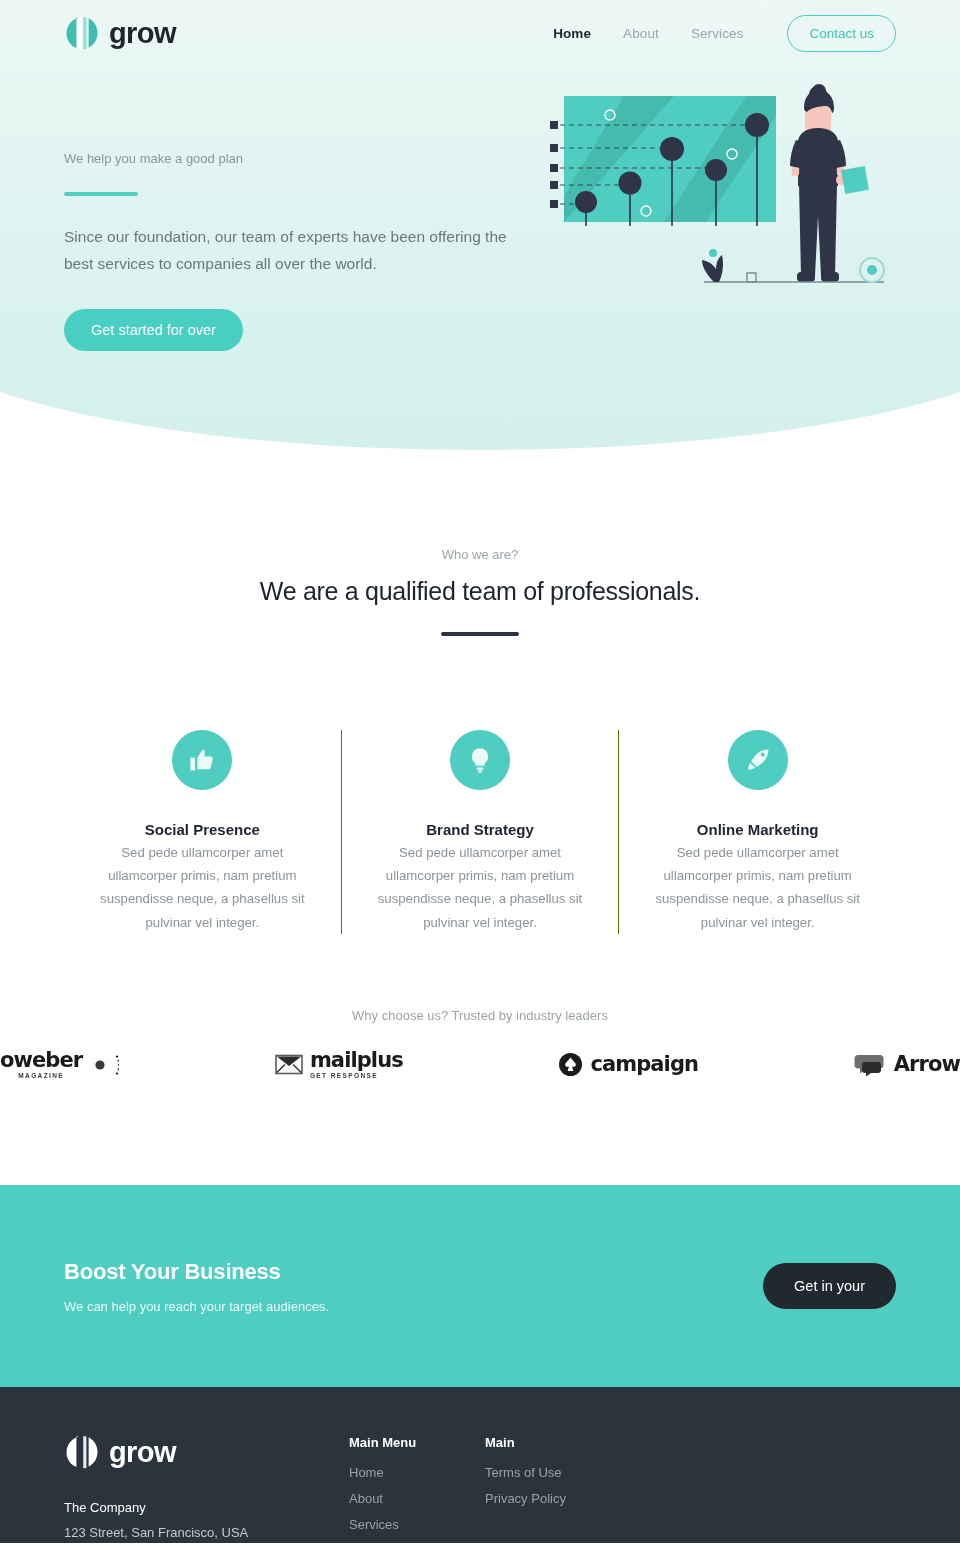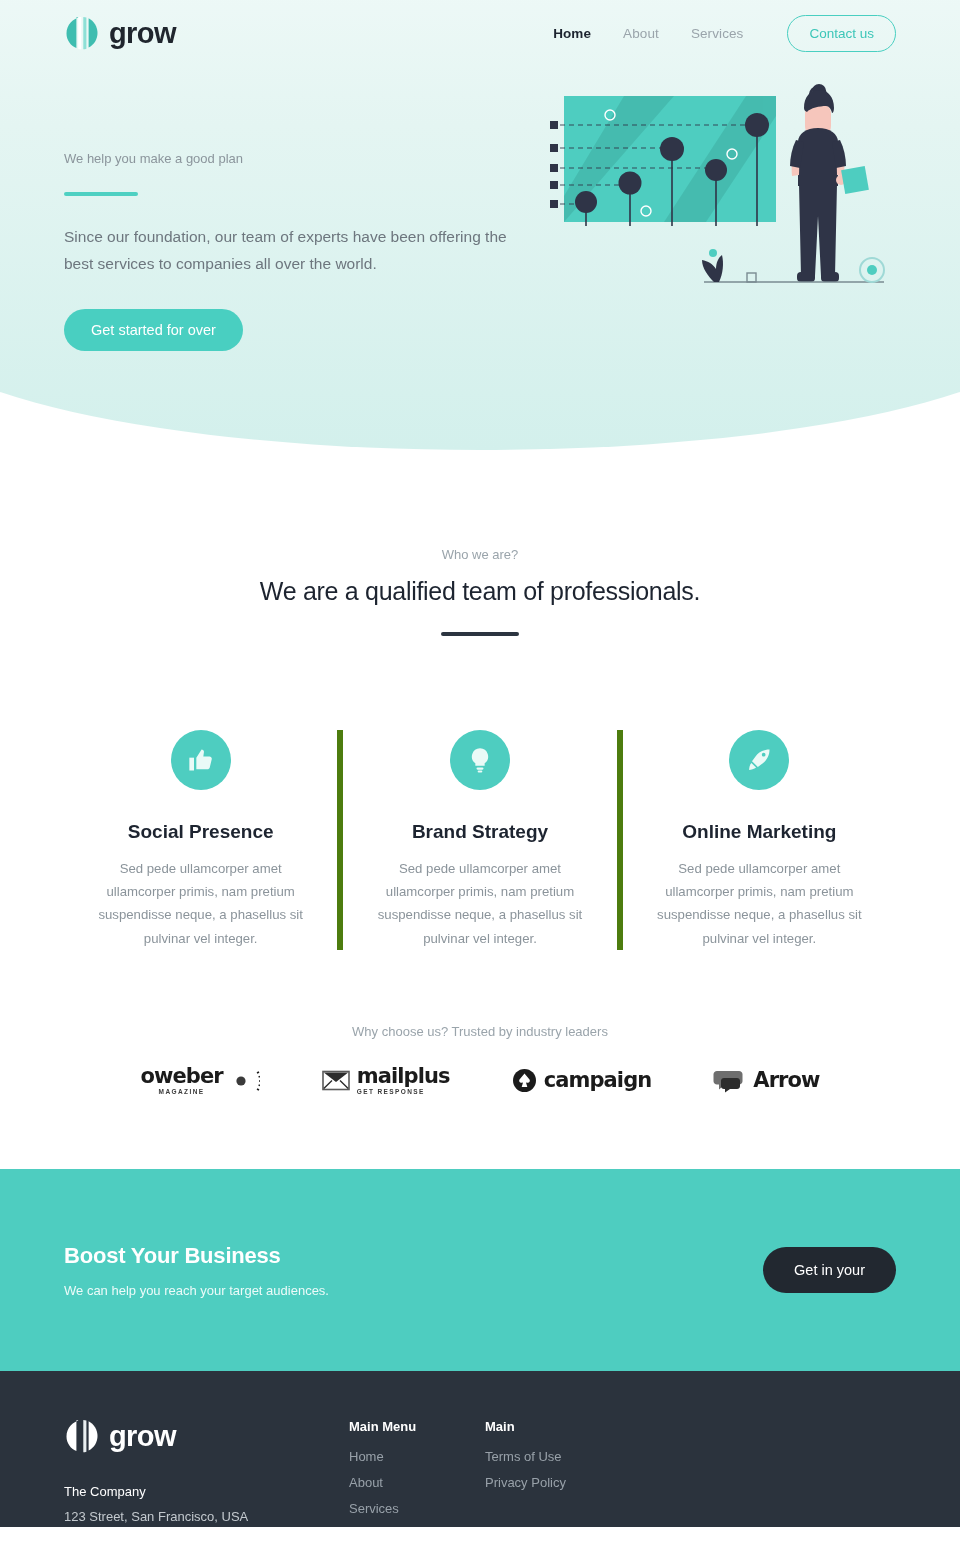--- a/index.html
+++ b/index.html
@@ -131,48 +131,48 @@
   .features {
     display: flex;
     padding: 0 64px;
     margin-top: 94px;
   }
   .feature {
     flex: 1;
     text-align: center;
     padding: 0 26px;
   }
-  .feature + .feature { border-left: 6px solid #4d7c0f; }
+  .feature + .feature { border-left: 1px solid #4d7c0f; }
   .feature-icon {
     width: 60px; height: 60px;
     border-radius: 50%;
     background: #4ecdc0;
     margin: 0 auto 31px;
     display: flex;
     align-items: center;
     justify-content: center;
   }
   .feature-title {
-    font-size: 19px;
+    font-size: 15px;
     font-weight: bold;
     color: #1d2430;
-    margin-bottom: 14px;
+    margin-bottom: 3px;
   }
   .feature-text {
     font-size: 13.2px;
     line-height: 1.76;
     color: #8b949b;
   }
 
   
   .clients { text-align: center; margin-top: 74px; }
   .clients-label { font-size: 13px; color: #9aa4ab; }
   .client-logos {
     display: flex;
-    justify-content: center;
+    justify-content: space-between;
     align-items: center;
     gap: 62px;
     margin-top: 27px;
   }
   .client-logo { display: flex; align-items: center; gap: 7px; }
   .client-text { text-align: left; line-height: 1; }
   .client-name {
     font-size: 21px;
     font-weight: bold;
     color: #1b1b1b;
@@ -182,21 +182,21 @@
   .client-sub {
     font-size: 6.5px;
     color: #3a3a3a;
     letter-spacing: 1.4px;
     margin-top: 2px;
     font-weight: bold;
   }
 
   
   .cta-band {
-    margin-top: 74px;
+    margin-top: 106px;
     height: 202px;
     background: #4ecdc0;
     display: flex;
     align-items: center;
     justify-content: space-between;
     padding: 0 64px;
   }
   .cta-title {
     font-size: 22px;
     font-weight: bold;

